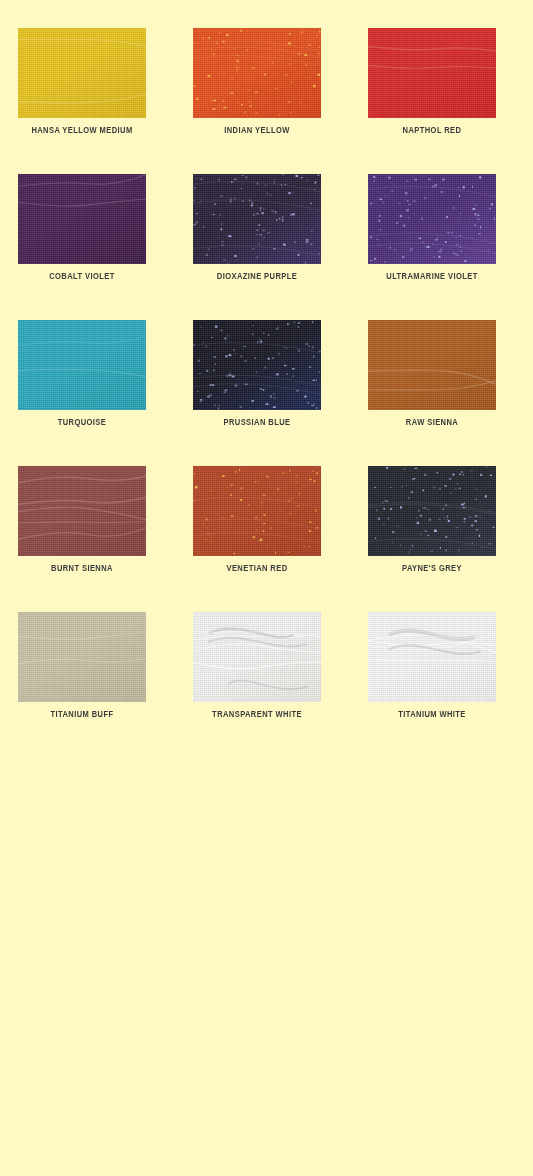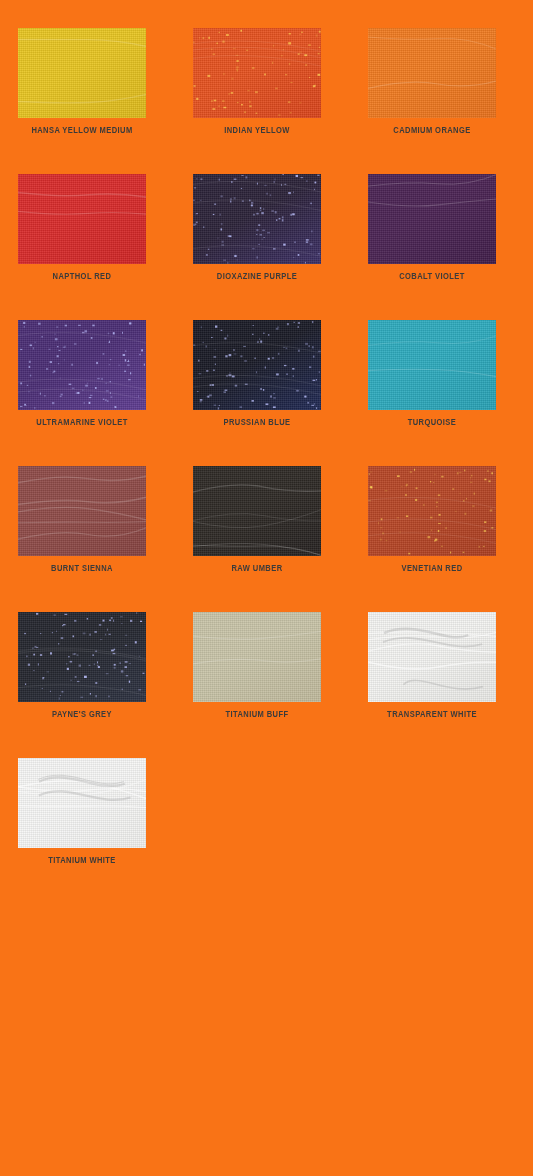--- a/index.html
+++ b/index.html
@@ -11,21 +11,21 @@
     width: 533px;
     height: 1176px;
     font-family: "Liberation Sans", sans-serif;
     overflow: hidden;
   }
 
   #chart {
     position: relative;
     width: 533px;
     height: 1176px;
-    background: #f97316;
+    background: #fef9c3;
     box-sizing: border-box;
     padding: 28px 18px 0 18px;
   }
 
   .grid {
     display: grid;
     grid-template-columns: repeat(3, 128px);
     column-gap: 47px;
     row-gap: 0;
     justify-content: start;
@@ -182,42 +182,42 @@
               <rect x="125.8" y="2.7" width="1.88" height="1.96" fill="rgba(255,220,90,0.58)"></rect>
               <path d="M -4 31.1 Q 60 21.1 132 39.1" fill="none" stroke="rgba(255,255,255,0.10)" stroke-width="0.8"></path>
               <path d="M -4 22.7 Q 60 12.7 132 30.7" fill="none" stroke="rgba(255,255,255,0.10)" stroke-width="0.8"></path>
               <path d="M -4 16.4 Q 60 6.4 132 24.4" fill="none" stroke="rgba(255,255,255,0.10)" stroke-width="0.8"></path>
             </svg>
           </div>
         </div>
         <div class="label">INDIAN YELLOW</div>
       </div>
       <div class="cell">
-        <div class="swatch" style="background: linear-gradient(150deg, rgb(240, 123, 32) 0%, rgb(240, 123, 32) 45%, rgb(231, 112, 27) 100%);">
-          <div class="weave"></div>
-          <div class="streaks">
-            <svg viewBox="0 0 128 90" preserveAspectRatio="none">
-              <path d="M -4 61.2 Q 40 50.7 70 56.0 T 132 52.0" fill="none" stroke="rgba(255,255,255,0.17)" stroke-width="1.24"></path>
-              <path d="M -4 8.7 Q 40 12.6 70 10.6 T 132 22.5" fill="none" stroke="rgba(255,255,255,0.17)" stroke-width="0.88"></path>
-            </svg>
-          </div>
-        </div>
-        <div class="label">CADMIUM ORANGE</div>
-      </div>
-      <div class="cell">
         <div class="swatch" style="background: linear-gradient(150deg, rgb(217, 43, 43) 0%, rgb(217, 43, 43) 45%, rgb(207, 36, 36) 100%);">
           <div class="weave"></div>
           <div class="streaks">
             <svg viewBox="0 0 128 90" preserveAspectRatio="none">
               <path d="M -4 36.9 Q 40 41.8 70 39.4 T 132 40.6" fill="none" stroke="rgba(255,255,255,0.17)" stroke-width="1.12"></path>
               <path d="M -4 18.1 Q 40 23.5 70 20.8 T 132 23.6" fill="none" stroke="rgba(255,255,255,0.17)" stroke-width="1.55"></path>
             </svg>
           </div>
         </div>
         <div class="label">NAPTHOL RED</div>
+      </div>
+      <div class="cell">
+        <div class="swatch" style="background: linear-gradient(150deg, rgb(75, 35, 84) 0%, rgb(75, 35, 84) 45%, rgb(63, 28, 72) 100%);">
+          <div class="weave"></div>
+          <div class="streaks">
+            <svg viewBox="0 0 128 90" preserveAspectRatio="none">
+              <path d="M -4 12.6 Q 40 6.9 70 9.8 T 132 -0.8" fill="none" stroke="rgba(255,255,255,0.17)" stroke-width="1.00"></path>
+              <path d="M -4 27.4 Q 40 34.4 70 30.9 T 132 24.7" fill="none" stroke="rgba(255,255,255,0.17)" stroke-width="1.11"></path>
+            </svg>
+          </div>
+        </div>
+        <div class="label">COBALT VIOLET</div>
       </div>
       <div class="cell">
         <div class="swatch" style="background: linear-gradient(150deg, rgb(43, 34, 56) 0%, rgb(43, 34, 56) 45%, rgb(60, 47, 102) 100%);">
           <div class="weave"></div>
           <div class="streaks">
             <svg viewBox="0 0 128 90" preserveAspectRatio="none">
               <rect x="113.2" y="6.5" width="1.29" height="1.19" fill="rgba(190,195,255,0.45)"></rect>
               <rect x="37.3" y="24.0" width="1.29" height="2.02" fill="rgba(190,195,255,0.37)"></rect>
               <rect x="40.7" y="23.2" width="1.86" height="2.14" fill="rgba(190,195,255,0.27)"></rect>
               <rect x="81.7" y="37.1" width="1.92" height="2.29" fill="rgba(190,195,255,0.43)"></rect>
@@ -314,32 +314,20 @@
               <rect x="59.9" y="39.8" width="2.08" height="1.73" fill="rgba(190,195,255,0.38)"></rect>
               <path d="M -4 11.0 Q 60 1.0 132 19.0" fill="none" stroke="rgba(255,255,255,0.10)" stroke-width="0.8"></path>
               <path d="M -4 29.6 Q 60 19.6 132 37.6" fill="none" stroke="rgba(255,255,255,0.10)" stroke-width="0.8"></path>
               <path d="M -4 75.2 Q 60 65.2 132 83.2" fill="none" stroke="rgba(255,255,255,0.10)" stroke-width="0.8"></path>
             </svg>
           </div>
         </div>
         <div class="label">DIOXAZINE PURPLE</div>
       </div>
       <div class="cell">
-        <div class="swatch" style="background: linear-gradient(150deg, rgb(75, 35, 84) 0%, rgb(75, 35, 84) 45%, rgb(63, 28, 72) 100%);">
-          <div class="weave"></div>
-          <div class="streaks">
-            <svg viewBox="0 0 128 90" preserveAspectRatio="none">
-              <path d="M -4 12.6 Q 40 6.9 70 9.8 T 132 -0.8" fill="none" stroke="rgba(255,255,255,0.17)" stroke-width="1.00"></path>
-              <path d="M -4 27.4 Q 40 34.4 70 30.9 T 132 24.7" fill="none" stroke="rgba(255,255,255,0.17)" stroke-width="1.11"></path>
-            </svg>
-          </div>
-        </div>
-        <div class="label">COBALT VIOLET</div>
-      </div>
-      <div class="cell">
         <div class="swatch" style="background: linear-gradient(150deg, rgb(74, 45, 116) 0%, rgb(74, 45, 116) 45%, rgb(95, 61, 146) 100%);">
           <div class="weave"></div>
           <div class="streaks">
             <svg viewBox="0 0 128 90" preserveAspectRatio="none">
               <rect x="92.5" y="76.5" width="1.76" height="1.11" fill="rgba(190,195,255,0.48)"></rect>
               <rect x="104.0" y="11.8" width="0.86" height="1.99" fill="rgba(190,195,255,0.72)"></rect>
               <rect x="42.6" y="73.7" width="2.10" height="1.66" fill="rgba(190,195,255,0.45)"></rect>
               <rect x="11.6" y="24.5" width="2.31" height="1.62" fill="rgba(190,195,255,0.72)"></rect>
               <rect x="53.2" y="43.7" width="1.89" height="2.04" fill="rgba(190,195,255,0.42)"></rect>
               <rect x="121.3" y="33.8" width="1.44" height="1.44" fill="rgba(190,195,255,0.54)"></rect>
@@ -434,20 +422,32 @@
               <rect x="106.8" y="39.2" width="1.34" height="2.29" fill="rgba(190,195,255,0.73)"></rect>
               <path d="M -4 16.0 Q 60 6.0 132 24.0" fill="none" stroke="rgba(255,255,255,0.10)" stroke-width="0.8"></path>
               <path d="M -4 62.7 Q 60 52.7 132 70.7" fill="none" stroke="rgba(255,255,255,0.10)" stroke-width="0.8"></path>
               <path d="M -4 72.7 Q 60 62.7 132 80.7" fill="none" stroke="rgba(255,255,255,0.10)" stroke-width="0.8"></path>
             </svg>
           </div>
         </div>
         <div class="label">ULTRAMARINE VIOLET</div>
       </div>
       <div class="cell">
+        <div class="swatch" style="background: linear-gradient(150deg, rgb(46, 171, 190) 0%, rgb(46, 171, 190) 45%, rgb(40, 161, 180) 100%);">
+          <div class="weave"></div>
+          <div class="streaks">
+            <svg viewBox="0 0 128 90" preserveAspectRatio="none">
+              <path d="M -4 25.9 Q 40 19.6 70 22.8 T 132 14.7" fill="none" stroke="rgba(255,255,255,0.17)" stroke-width="0.70"></path>
+              <path d="M -4 50.8 Q 40 48.5 70 49.7 T 132 57.5" fill="none" stroke="rgba(255,255,255,0.17)" stroke-width="1.13"></path>
+            </svg>
+          </div>
+        </div>
+        <div class="label">TURQUOISE</div>
+      </div>
+      <div class="cell">
         <div class="swatch" style="background: linear-gradient(150deg, rgb(25, 26, 38) 0%, rgb(25, 26, 38) 45%, rgb(32, 42, 85) 100%);">
           <div class="weave"></div>
           <div class="streaks">
             <svg viewBox="0 0 128 90" preserveAspectRatio="none">
               <rect x="51.2" y="40.5" width="2.71" height="0.94" fill="rgba(190,195,255,0.56)"></rect>
               <rect x="111.3" y="75.6" width="2.20" height="1.93" fill="rgba(190,195,255,0.82)"></rect>
               <rect x="46.5" y="86.7" width="2.59" height="0.70" fill="rgba(190,195,255,0.82)"></rect>
               <rect x="123.2" y="87.2" width="0.87" height="1.88" fill="rgba(190,195,255,0.70)"></rect>
               <rect x="99.2" y="48.1" width="2.27" height="1.49" fill="rgba(190,195,255,0.75)"></rect>
               <rect x="35.5" y="54.2" width="2.89" height="2.10" fill="rgba(190,195,255,0.59)"></rect>
@@ -542,60 +542,45 @@
               <rect x="74.7" y="37.8" width="2.07" height="1.82" fill="rgba(190,195,255,0.82)"></rect>
               <path d="M -4 26.1 Q 60 16.1 132 34.1" fill="none" stroke="rgba(255,255,255,0.10)" stroke-width="0.8"></path>
               <path d="M -4 58.9 Q 60 48.9 132 66.9" fill="none" stroke="rgba(255,255,255,0.10)" stroke-width="0.8"></path>
               <path d="M -4 67.5 Q 60 57.5 132 75.5" fill="none" stroke="rgba(255,255,255,0.10)" stroke-width="0.8"></path>
             </svg>
           </div>
         </div>
         <div class="label">PRUSSIAN BLUE</div>
       </div>
       <div class="cell">
-        <div class="swatch" style="background: linear-gradient(150deg, rgb(46, 171, 190) 0%, rgb(46, 171, 190) 45%, rgb(40, 161, 180) 100%);">
-          <div class="weave"></div>
-          <div class="streaks">
-            <svg viewBox="0 0 128 90" preserveAspectRatio="none">
-              <path d="M -4 25.9 Q 40 19.6 70 22.8 T 132 14.7" fill="none" stroke="rgba(255,255,255,0.17)" stroke-width="0.70"></path>
-              <path d="M -4 50.8 Q 40 48.5 70 49.7 T 132 57.5" fill="none" stroke="rgba(255,255,255,0.17)" stroke-width="1.13"></path>
-            </svg>
-          </div>
-        </div>
-        <div class="label">TURQUOISE</div>
+        <div class="swatch" style="background: linear-gradient(150deg, rgb(176, 95, 34) 0%, rgb(176, 95, 34) 45%, rgb(164, 86, 29) 100%);">
+          <div class="weave"></div>
+          <div class="streaks">
+            <svg viewBox="0 0 128 90" preserveAspectRatio="none">
+              <path d="M -4 51.4 Q 40 49.7 70 50.5 T 132 66.0" fill="none" stroke="rgba(255,255,255,0.17)" stroke-width="1.57"></path>
+              <path d="M -4 69.6 Q 40 70.3 70 69.9 T 132 59.6" fill="none" stroke="rgba(255,255,255,0.17)" stroke-width="1.37"></path>
+            </svg>
+          </div>
+        </div>
+        <div class="label">RAW SIENNA</div>
       </div>
       <div class="cell">
         <div class="swatch" style="background: linear-gradient(150deg, rgb(143, 75, 72) 0%, rgb(143, 75, 72) 45%, rgb(133, 66, 64) 100%);">
           <div class="weave"></div>
           <div class="streaks">
             <svg viewBox="0 0 128 90" preserveAspectRatio="none">
               <path d="M -4 39.2 Q 40 32.3 70 35.7 T 132 30.3" fill="none" stroke="rgba(255,255,255,0.17)" stroke-width="1.51"></path>
               <path d="M -4 74.2 Q 40 62.7 70 68.5 T 132 60.2" fill="none" stroke="rgba(255,255,255,0.17)" stroke-width="1.15"></path>
               <path d="M -4 56.9 Q 40 55.8 70 56.3 T 132 55.7" fill="none" stroke="rgba(255,255,255,0.17)" stroke-width="1.07"></path>
               <path d="M -4 46.5 Q 40 38.7 70 42.6 T 132 54.8" fill="none" stroke="rgba(255,255,255,0.17)" stroke-width="1.30"></path>
               <path d="M -4 17.6 Q 40 7.8 70 12.7 T 132 9.3" fill="none" stroke="rgba(255,255,255,0.17)" stroke-width="1.34"></path>
             </svg>
           </div>
         </div>
         <div class="label">BURNT SIENNA</div>
-      </div>
-      <div class="cell">
-        <div class="swatch" style="background: linear-gradient(150deg, rgb(46, 42, 38) 0%, rgb(46, 42, 38) 45%, rgb(38, 34, 32) 100%);">
-          <div class="weave"></div>
-          <div class="streaks">
-            <svg viewBox="0 0 128 90" preserveAspectRatio="none">
-              <path d="M -4 27.1 Q 40 14.8 70 20.9 T 132 24.6" fill="none" stroke="rgba(255,255,255,0.17)" stroke-width="1.45"></path>
-              <path d="M -4 78.9 Q 40 81.2 70 80.1 T 132 90.7" fill="none" stroke="rgba(255,255,255,0.17)" stroke-width="0.93"></path>
-              <path d="M -4 55.6 Q 40 43.6 70 49.6 T 132 54.9" fill="none" stroke="rgba(255,255,255,0.17)" stroke-width="0.60"></path>
-              <path d="M -4 54.7 Q 40 65.1 70 59.9 T 132 42.2" fill="none" stroke="rgba(255,255,255,0.17)" stroke-width="0.69"></path>
-              <path d="M -4 81.0 Q 40 75.7 70 78.4 T 132 90.1" fill="none" stroke="rgba(255,255,255,0.17)" stroke-width="0.77"></path>
-            </svg>
-          </div>
-        </div>
-        <div class="label">RAW UMBER</div>
       </div>
       <div class="cell">
         <div class="swatch" style="background: linear-gradient(150deg, rgb(183, 70, 38) 0%, rgb(183, 70, 38) 45%, rgb(171, 62, 32) 100%);">
           <div class="weave"></div>
           <div class="streaks">
             <svg viewBox="0 0 128 90" preserveAspectRatio="none">
               <rect x="11.8" y="72.6" width="2.09" height="1.85" fill="rgba(255,220,90,0.21)"></rect>
               <rect x="14.6" y="66.5" width="0.93" height="1.70" fill="rgba(255,220,90,0.54)"></rect>
               <rect x="62.1" y="50.7" width="2.33" height="1.66" fill="rgba(255,220,90,0.41)"></rect>
               <rect x="66.0" y="74.2" width="1.74" height="1.32" fill="rgba(255,220,90,0.55)"></rect>

